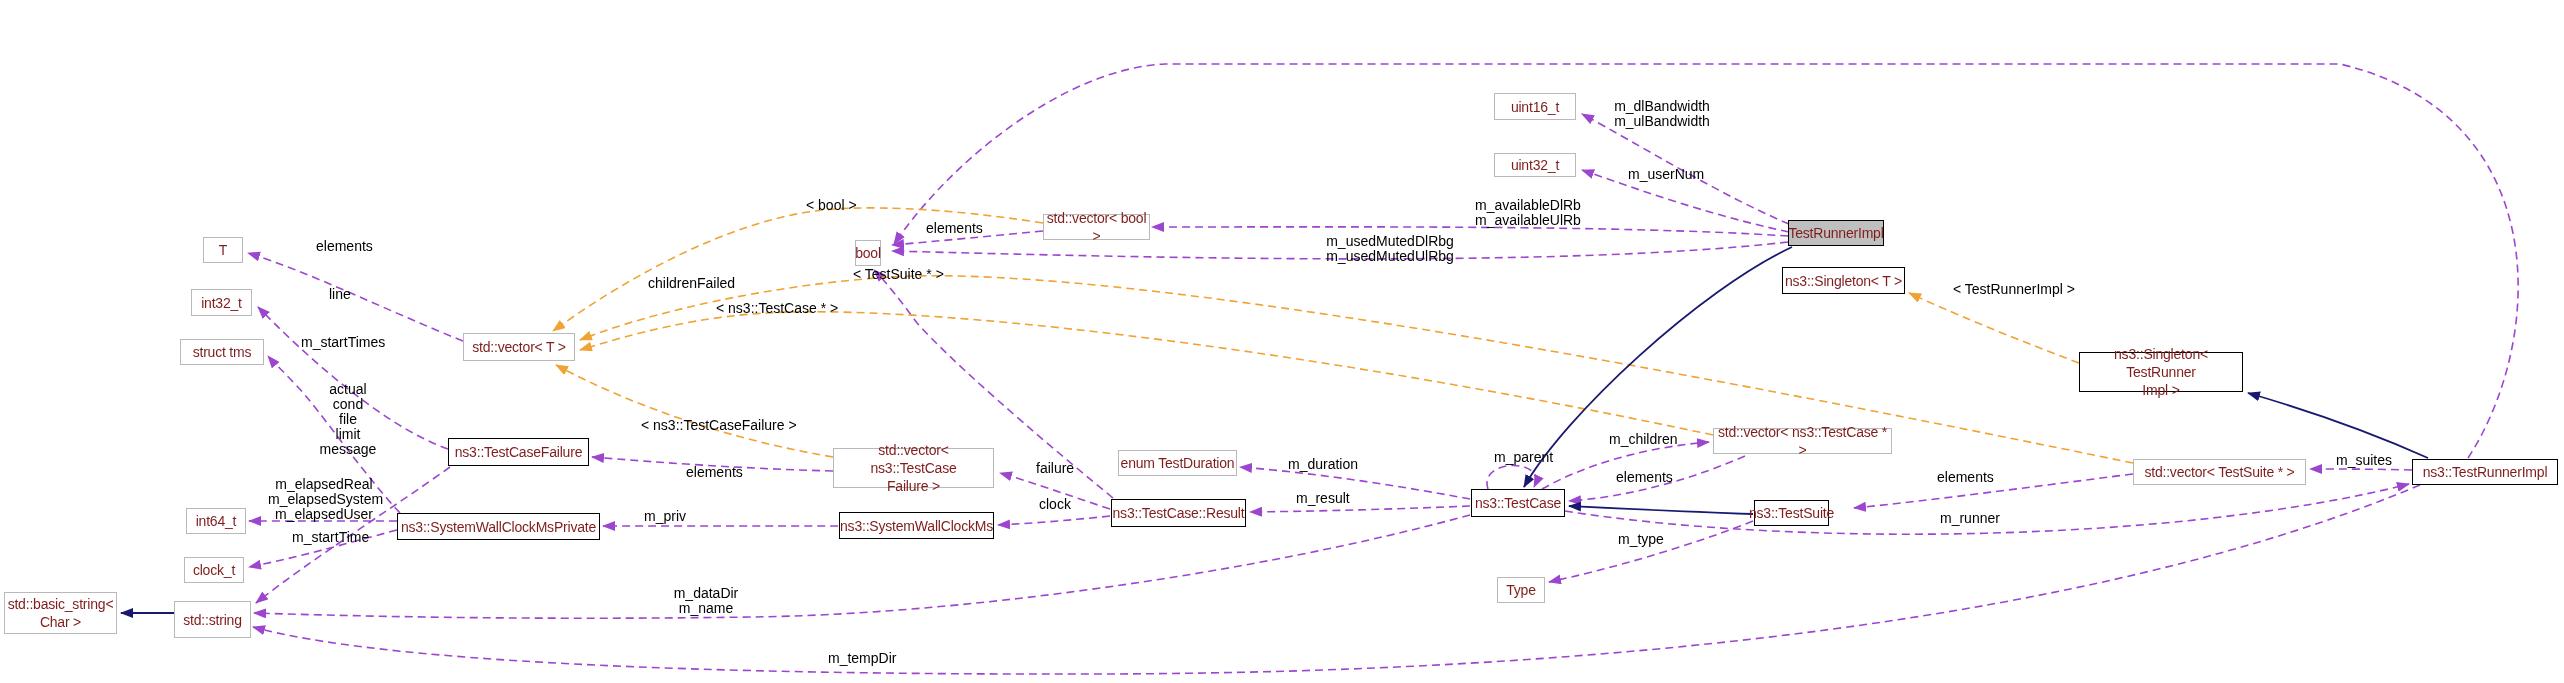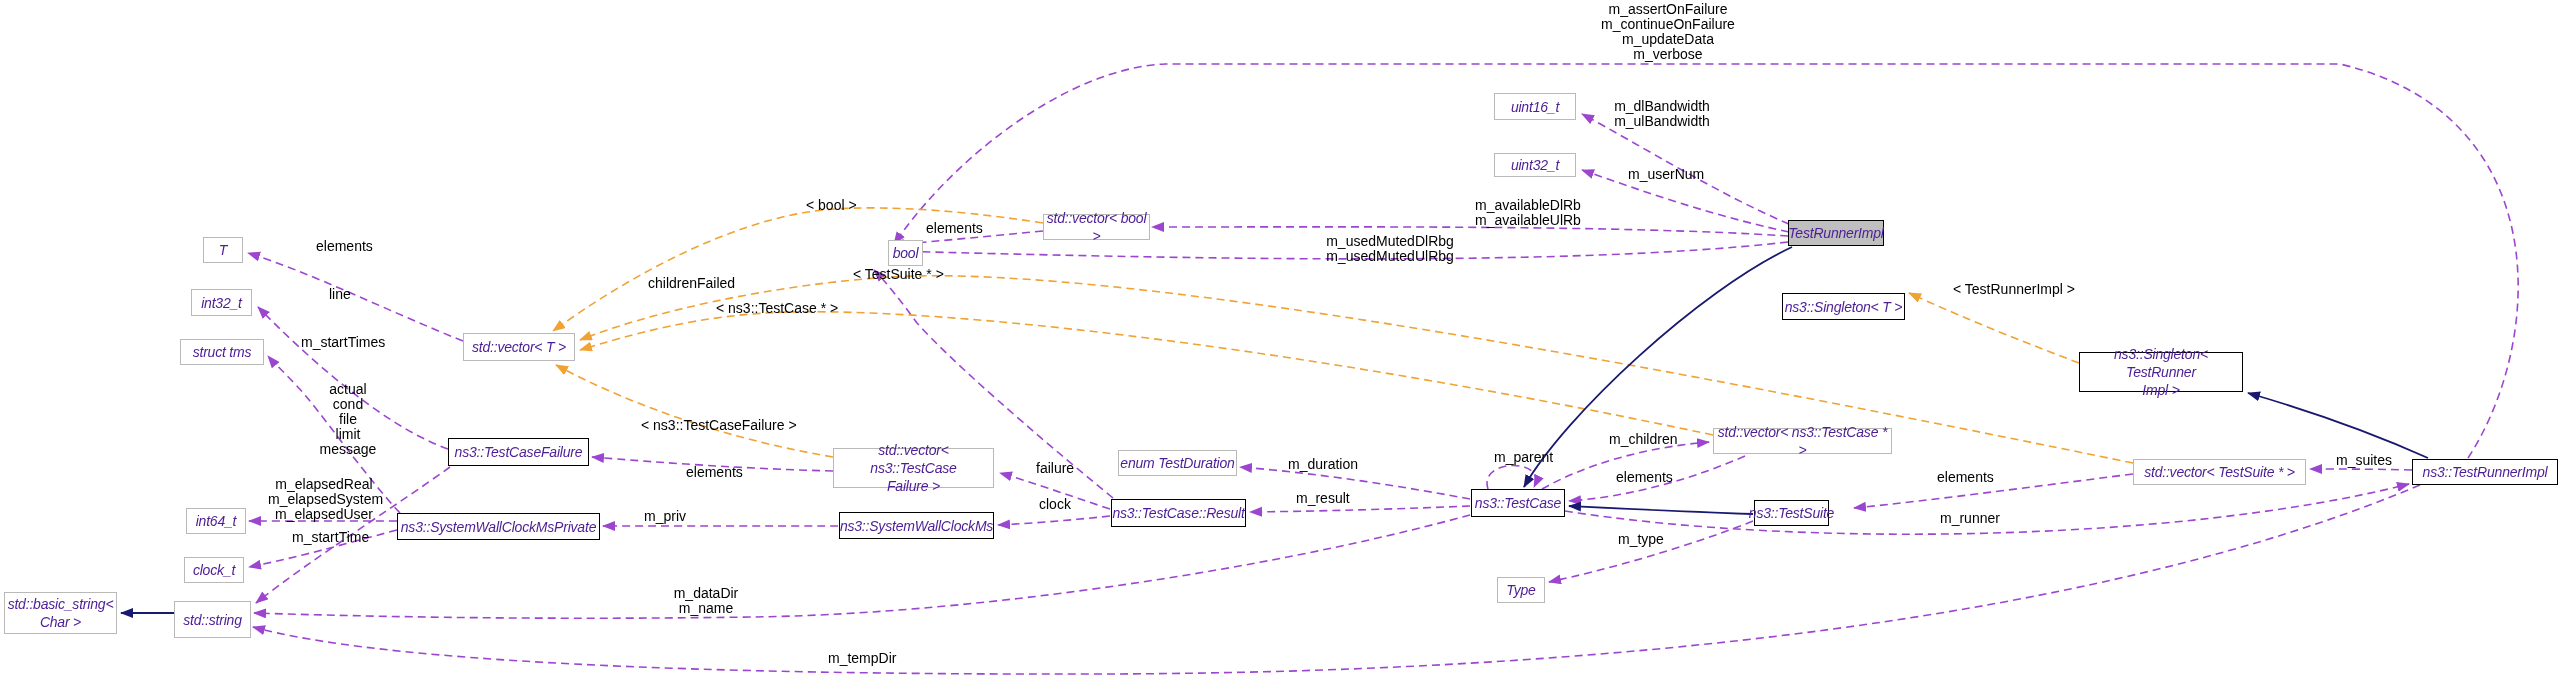--- a/index.html
+++ b/index.html
@@ -13,24 +13,23 @@
   .edges{position:absolute;left:0;top:0;width:2564px;height:683px;}
   .mem{fill:none;stroke:#9c46d0;stroke-width:1.6;stroke-dasharray:8 5;}
   .tpl{fill:none;stroke:#f0a232;stroke-width:1.6;stroke-dasharray:8 5;}
   .inh{fill:none;stroke:#191970;stroke-width:1.8;}
   .node{
     position:absolute;
     display:flex;align-items:center;justify-content:center;
     text-align:center;
     background:#ffffff;
     border:1px solid #b9b9b9;
-    font-size:14px;letter-spacing:-0.2px;color:#4c1d95;
+    font-size:14px;letter-spacing:-0.2px;color:#7f1d1d;
     white-space:pre-line;line-height:18px;
     box-sizing:border-box;
-    font-style:italic;
   }
   .node.cls{border:1.5px solid #000000;}
   .node.main{background:#bfbfbf;border:1.5px solid #000000;}
   .elbl{
     position:absolute;
     font-size:14px;color:#000;line-height:15px;
     white-space:pre-line;
   }
   .elbl.c{text-align:center;}
   .elbl.nw{white-space:nowrap;}
@@ -91,22 +90,22 @@
     <path class="inh" marker-end="url(#ai)" d="M 1792,247 C 1700,290 1565,415 1524,487"></path>
     <path class="inh" marker-end="url(#ai)" d="M 1753,514 C 1690,512 1630,509 1569,506"></path>
     <path class="inh" marker-end="url(#ai)" d="M 2428,458 C 2370,432 2300,408 2248,393"></path>
     <path class="inh" marker-end="url(#ai)" d="M 174,613 L 121,613"></path>
   </svg>
 
   <div class="node main" style="left:1788px;top:220px;width:96px;height:26px">TestRunnerImpl</div>
   <div class="node" style="left:1494px;top:93px;width:82px;height:27px">uint16_t</div>
   <div class="node" style="left:1494px;top:153px;width:82px;height:24px">uint32_t</div>
   <div class="node" style="left:1043px;top:214px;width:107px;height:26px">std::vector&lt; bool &gt;</div>
-  <div class="node" style="left:888px;top:240px;width:35px;height:26px">bool</div>
-  <div class="node cls" style="left:1782px;top:293px;width:123px;height:27px">ns3::Singleton&lt; T &gt;</div>
+  <div class="node" style="left:855px;top:240px;width:26px;height:26px">bool</div>
+  <div class="node cls" style="left:1782px;top:267px;width:123px;height:27px">ns3::Singleton&lt; T &gt;</div>
   <div class="node cls" style="left:2079px;top:352px;width:164px;height:40px">ns3::Singleton&lt; TestRunner
 Impl &gt;</div>
   <div class="node" style="left:2133px;top:459px;width:173px;height:26px">std::vector&lt; TestSuite * &gt;</div>
   <div class="node cls" style="left:2412px;top:459px;width:146px;height:26px">ns3::TestRunnerImpl</div>
   <div class="node" style="left:203px;top:237px;width:40px;height:26px">T</div>
   <div class="node" style="left:191px;top:289px;width:61px;height:27px">int32_t</div>
   <div class="node" style="left:180px;top:339px;width:84px;height:26px">struct tms</div>
   <div class="node" style="left:463px;top:333px;width:112px;height:28px">std::vector&lt; T &gt;</div>
   <div class="node cls" style="left:448px;top:438px;width:141px;height:28px">ns3::TestCaseFailure</div>
   <div class="node" style="left:833px;top:448px;width:161px;height:40px">std::vector&lt; ns3::TestCase
@@ -118,24 +117,20 @@
   <div class="node" style="left:186px;top:508px;width:60px;height:26px">int64_t</div>
   <div class="node" style="left:184px;top:557px;width:60px;height:26px">clock_t</div>
   <div class="node" style="left:4px;top:592px;width:113px;height:42px">std::basic_string&lt;
 Char &gt;</div>
   <div class="node" style="left:174px;top:601px;width:77px;height:37px">std::string</div>
   <div class="node cls" style="left:1471px;top:489px;width:94px;height:28px">ns3::TestCase</div>
   <div class="node" style="left:1713px;top:428px;width:179px;height:26px">std::vector&lt; ns3::TestCase * &gt;</div>
   <div class="node cls" style="left:1754px;top:500px;width:75px;height:26px">ns3::TestSuite</div>
   <div class="node" style="left:1497px;top:577px;width:48px;height:26px">Type</div>
 
-  <div class="elbl c" style="left:1588px;top:2px;width:160px">m_assertOnFailure
-m_continueOnFailure
-m_updateData
-m_verbose</div>
   <div class="elbl c" style="left:1612px;top:99px;width:100px">m_dlBandwidth
 m_ulBandwidth</div>
   <div class="elbl nw" style="left:1628px;top:167px">m_userNum</div>
   <div class="elbl c" style="left:1473px;top:198px;width:110px">m_availableDlRb
 m_availableUlRb</div>
   <div class="elbl c" style="left:1325px;top:234px;width:130px">m_usedMutedDlRbg
 m_usedMutedUlRbg</div>
   <div class="elbl nw" style="left:806px;top:198px">&lt; bool &gt;</div>
   <div class="elbl nw" style="left:926px;top:221px">elements</div>
   <div class="elbl nw" style="left:1953px;top:282px">&lt; TestRunnerImpl &gt;</div>

